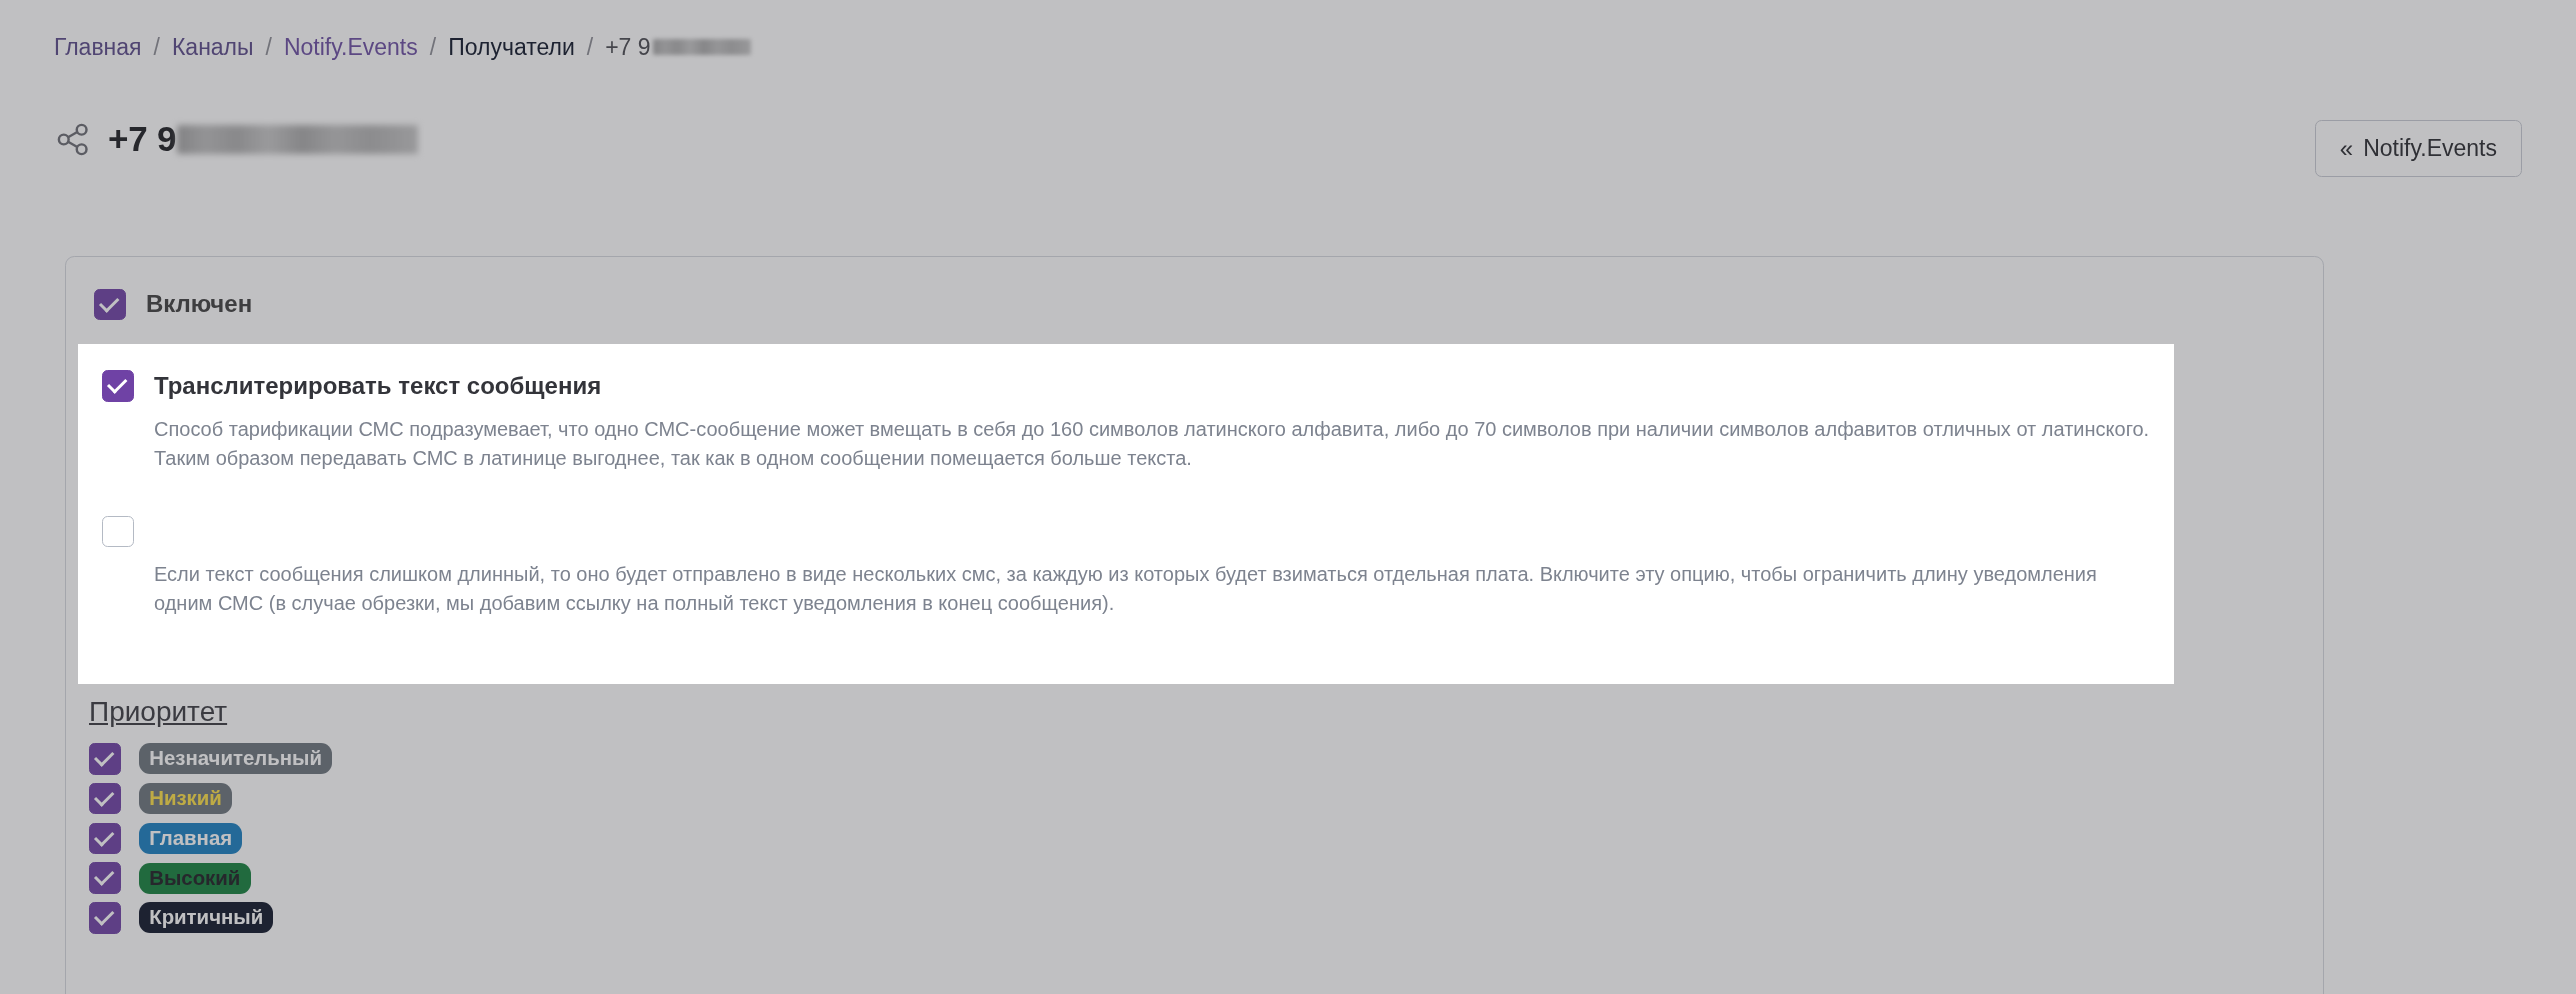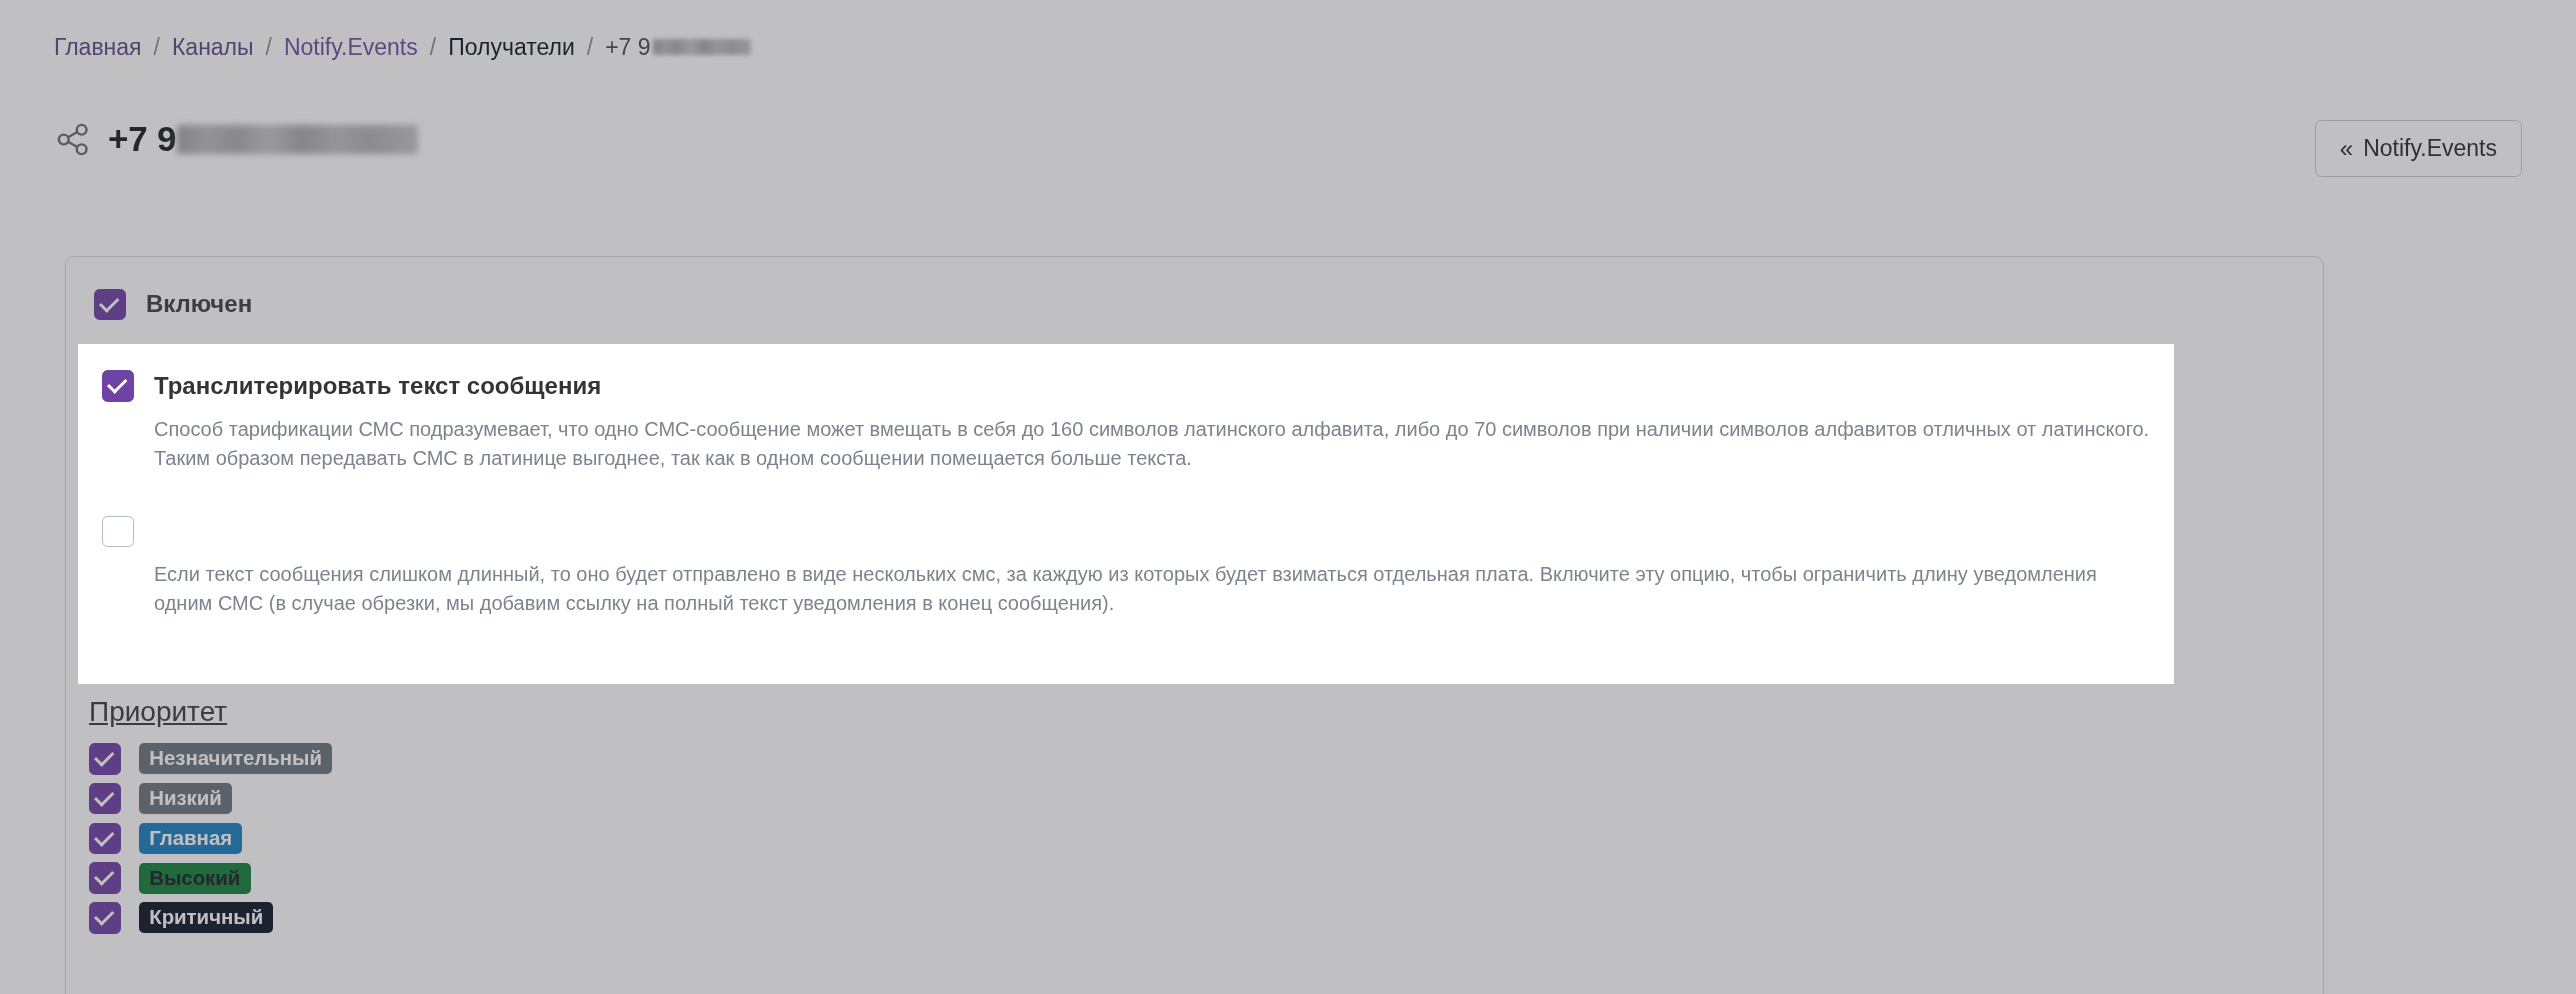--- a/index.html
+++ b/index.html
@@ -207,21 +207,21 @@
     align-items: center;
     gap: 18.5px;
     margin-bottom: 8.3px;
     height: 31.5px;
   }
   .prio-badge {
     display: inline-flex;
     align-items: center;
     height: 31px;
     padding: 0 10.2px;
-    border-radius: 5px;
+    border-radius: 11px;
     font-size: 20.4px;
     font-weight: bold;
     white-space: nowrap;
   }
 
   
   #dim {
     position: absolute;
     inset: 0;
     z-index: 20;
@@ -281,21 +281,21 @@
 
   <div id="priority-section">
     <div id="priority-label">Приоритет</div>
 
     <div class="prio-row">
       <span class="cb checked"></span>
       <span class="prio-badge" style="background:#6c757d;color:#ffffff">Незначительный</span>
     </div>
     <div class="prio-row">
       <span class="cb checked"></span>
-      <span class="prio-badge" style="background:#6c757d;color:#ffffff">Низкий</span>
+      <span class="prio-badge" style="background:#6c757d;color:#fde047">Низкий</span>
     </div>
     <div class="prio-row">
       <span class="cb checked"></span>
       <span class="prio-badge" style="background:#1a7fc1;color:#ffffff">Главная</span>
     </div>
     <div class="prio-row">
       <span class="cb checked"></span>
       <span class="prio-badge" style="background:#15803d;color:#1d1e22">Высокий</span>
     </div>
     <div class="prio-row">

